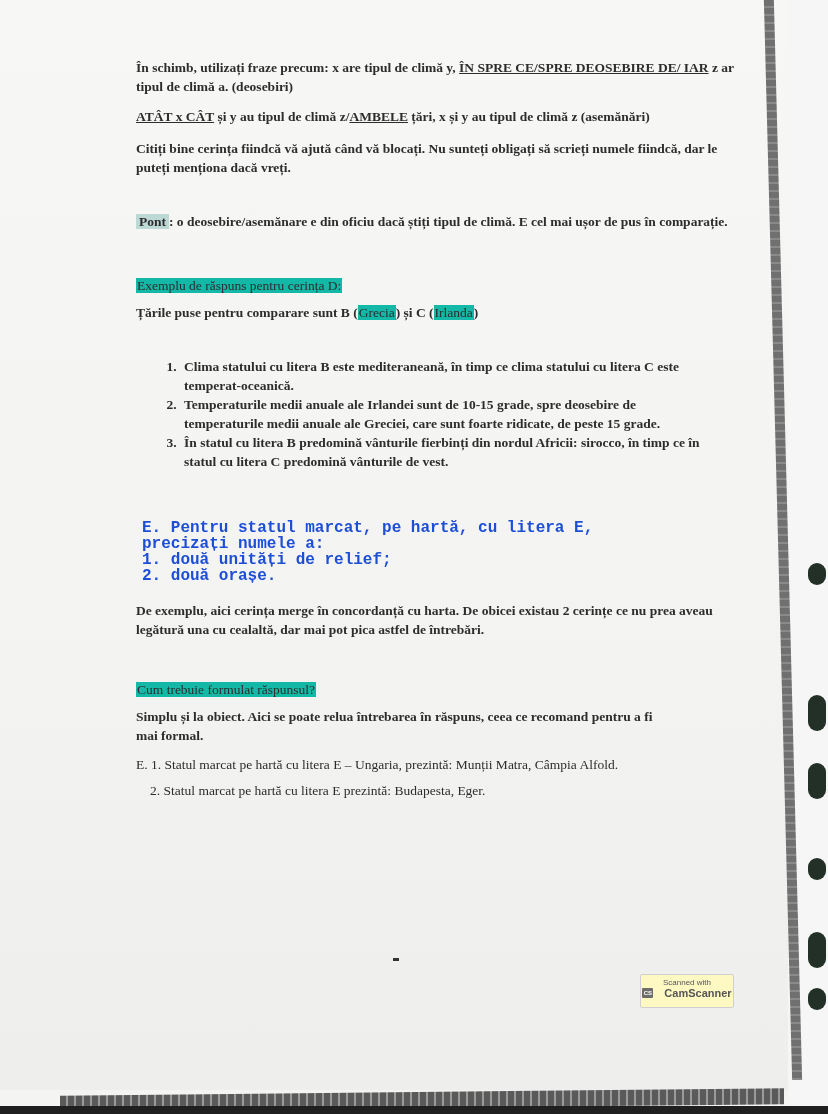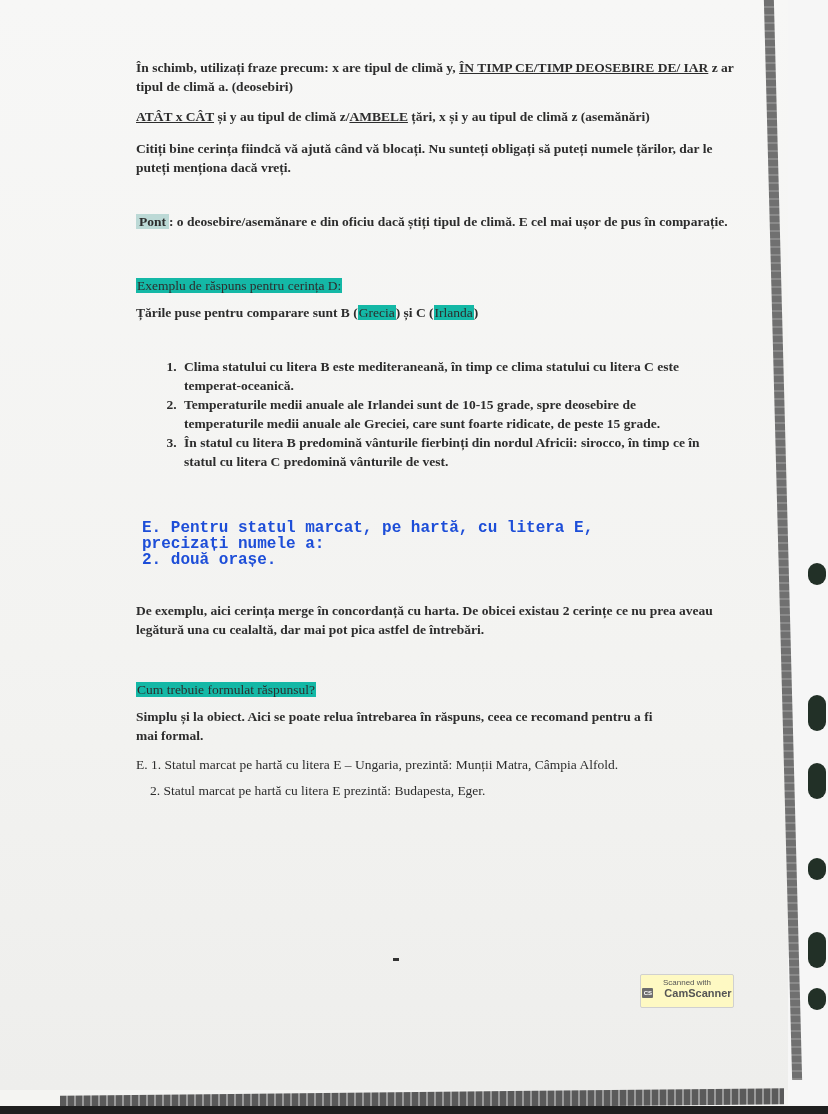--- a/index.html
+++ b/index.html
@@ -56,28 +56,28 @@
 <div class="hole" style="top:563px;height:22px;"></div>
 <div class="hole" style="top:695px;height:36px;"></div>
 <div class="hole" style="top:763px;height:36px;"></div>
 <div class="hole" style="top:858px;height:22px;"></div>
 <div class="hole" style="top:932px;height:36px;"></div>
 <div class="hole" style="top:988px;height:22px;"></div>
 <div class="bottom-strip"></div>
 <div class="bottom-dark"></div>
 
 <div class="text" style="left:136px;top:58px;width:610px;">
-  <span>În schimb, utilizați fraze precum: x are tipul de climă y, </span><span class="u">ÎN TIMP CE/TIMP DEOSEBIRE DE/ IAR</span><span> z ar tipul de climă a. (deosebiri)</span>
+  <span>În schimb, utilizați fraze precum: x are tipul de climă y, </span><span class="u">ÎN SPRE CE/SPRE DEOSEBIRE DE/ IAR</span><span> z ar tipul de climă a. (deosebiri)</span>
 </div>
 
 <div class="text" style="left:136px;top:107px;width:610px;">
   <span class="u">ATÂT x CÂT</span><span> și y au tipul de climă z/</span><span class="u">AMBELE</span><span> țări, x și y au tipul de climă z (asemănări)</span>
 </div>
 
-<div class="text" style="left:136px;top:139px;width:610px;">Citiți bine cerința fiindcă vă ajută când vă blocați. Nu sunteți obligați să puteți numele țărilor, dar le puteți menționa dacă vreți.</div>
+<div class="text" style="left:136px;top:139px;width:610px;">Citiți bine cerința fiindcă vă ajută când vă blocați. Nu sunteți obligați să scrieți numele fiindcă, dar le puteți menționa dacă vreți.</div>
 
 <div class="text" style="left:136px;top:212px;width:610px;">
   <span class="hl">Pont</span><span>: o deosebire/asemănare e din oficiu dacă știți tipul de climă. E cel mai ușor de pus în comparație.</span>
 </div>
 
 <div class="text" style="left:136px;top:276px;">
   <span class="hl-soft">Exemplu de răspuns pentru cerința D:</span>
 </div>
 
 <div class="text" style="left:136px;top:303px;width:610px;">
@@ -87,20 +87,21 @@
 <div class="text" style="left:158px;top:357px;width:560px;">
   <ol class="list">
     <li>Clima statului cu litera B este mediteraneană, în timp ce clima statului cu litera C este temperat-oceanică.</li>
     <li>Temperaturile medii anuale ale Irlandei sunt de 10-15 grade, spre deosebire de temperaturile medii anuale ale Greciei, care sunt foarte ridicate, de peste 15 grade.</li>
     <li>În statul cu litera B predomină vânturile fierbinți din nordul Africii: sirocco, în timp ce în statul cu litera C predomină vânturile de vest.</li>
   </ol>
 </div>
 
 <div class="text sans" style="left:142px;top:520px;width:500px;">
   <div>E. Pentru statul marcat, pe hartă, cu litera E, precizați numele a:</div>
+  <div>1. două unități de relief;</div>
   <div>2. două orașe.</div>
 </div>
 
 <div class="text" style="left:136px;top:601px;width:580px;">De exemplu, aici cerința merge în concordanță cu harta. De obicei existau 2 cerințe ce nu prea aveau legătură una cu cealaltă, dar mai pot pica astfel de întrebări.</div>
 
 <div class="text" style="left:136px;top:680px;">
   <span class="hl-soft">Cum trebuie formulat răspunsul?</span>
 </div>
 
 <div class="text" style="left:136px;top:707px;width:520px;">Simplu și la obiect. Aici se poate relua întrebarea în răspuns, ceea ce recomand pentru a fi mai formal.</div>

